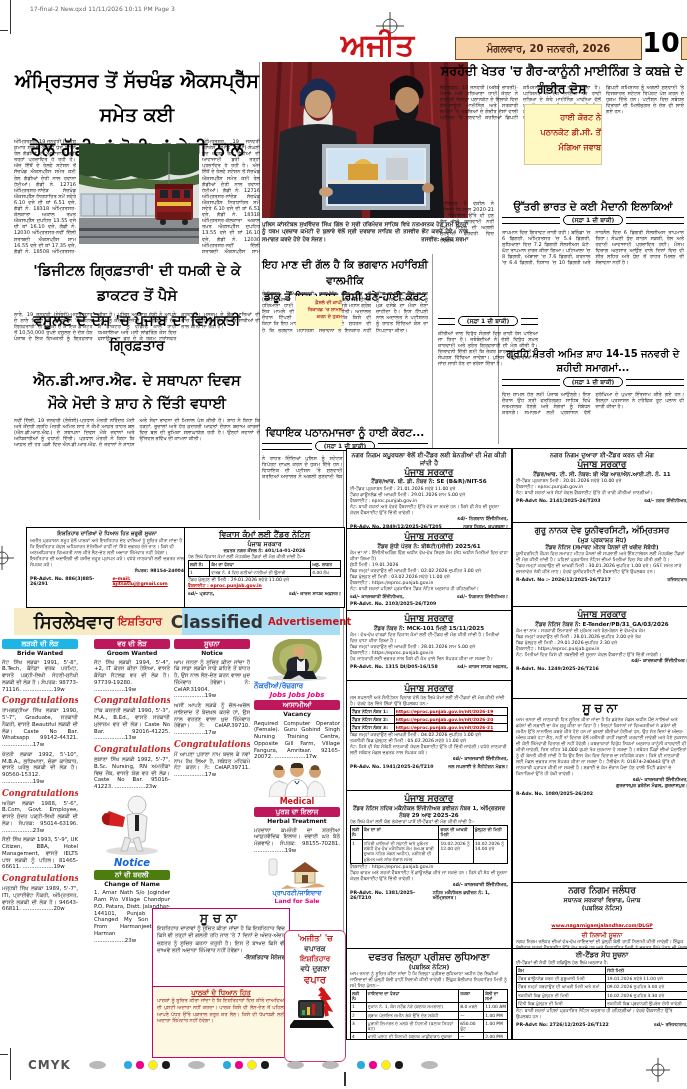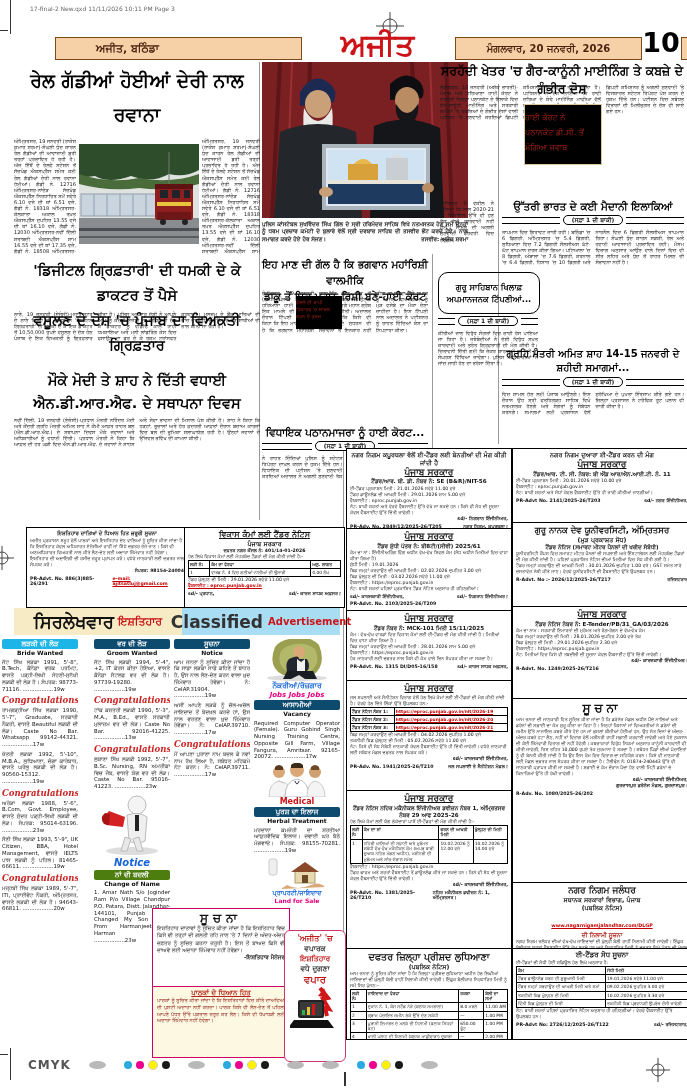--- a/index.html
+++ b/index.html
@@ -17,24 +17,24 @@
   .nbox{border:1px solid #000;background:#fff;padding:2px 3px;overflow:hidden}
   .torg{text-align:center;font-weight:bold;font-size:9px;text-decoration:underline;line-height:1.3}
   .ttop{text-align:center;font-weight:bold;font-size:6.3px;line-height:1.25}
   .tref{text-align:center;font-weight:bold;font-size:5.6px;line-height:1.3}
   .tl{font-size:4.6px;line-height:1.3;color:#111;text-align:left}
   .prrow{display:flex;justify-content:space-between;font-size:4.7px;font-weight:bold;margin-top:2px;gap:4px}
   .sd{text-align:right;font-size:4.8px;font-weight:bold;line-height:1.25}
   .link{color:#c40000;text-decoration:underline;font-weight:bold}
   table.tt{width:100%;border-collapse:collapse;font-size:4.4px;line-height:1.2}
   .tt td,.tt th{border:0.6px solid #000;padding:1px;text-align:left;vertical-align:top}
-  .cream{background:#000000;color:#b3261e;font-weight:normal;text-align:left}
+  .cream{background:#fef9c3;color:#b3261e;font-weight:bold;text-align:right}
   .cat{color:#fff;font-weight:bold;font-size:7px;text-align:center;border-radius:2px;padding:1px 0;line-height:1.2}
   .caten{font-size:6px;font-weight:bold;text-align:center;color:#111;line-height:1.2;margin-bottom:2px}
-  .cyan{background:#1db4e8}.mag{background:#0c4a6e}.grn{background:#4d7c0f}
+  .cyan{background:#1db4e8}.mag{background:#be185d}.grn{background:#4d7c0f}
   .c-ad{font-size:5.4px;line-height:1.25;text-align:justify;color:#131313;margin-bottom:3px}
   .c-cong{color:#cc2222;font-family:"DejaVu Serif",serif;font-style:italic;font-weight:bold;
           font-size:8.5px;text-align:center;margin:2px 0}
   .banY{background:#f6ebc4;display:flex;align-items:center;justify-content:center;gap:4px}
   .banB{background:#a9ddf4;display:flex;align-items:center;justify-content:center;gap:5px}
   .dotrow{display:flex;gap:4px;align-items:center}
   .dot{width:8px;height:8px;border-radius:50%}
   .ell{width:17px;height:8px;border-radius:50%;background:#b9b9b9}
   .regmark{stroke:#444;fill:none;stroke-width:1}
   .peach{background:#f6d0a6;border:0.6px solid #7a4a1a}
@@ -63,38 +63,36 @@
       <line x1="0" y1="12" x2="24" y2="12" class="regmark"></line>
   </svg>
   <svg class="abs" style="left:646px;top:1058px" width="24" height="24">
     <circle cx="12" cy="12" r="6" class="regmark"></circle>
       <line x1="12" y1="0" x2="12" y2="24" class="regmark"></line>
       <line x1="0" y1="12" x2="24" y2="12" class="regmark"></line>
   </svg>
   <div class="abs" style="left:10px;top:1048px;width:1px;height:32px;background:#333"></div>
   <div class="abs" style="left:0;top:1054px;width:8px;height:1px;background:#333"></div>
 
-  <div class="abs peach" style="left:55px;top:37px;width:245px;height:21px;display:flex;align-items:center">
-    <span style="font-size:11px;font-weight:bold;color:#4a2410;padding-left:40px">ਅਜੀਤ, ਬਠਿੰਡਾ</span>
-  </div>
   <div class="abs" style="left:300px;top:28px;width:155px;height:34px;text-align:center;font-size:30px;font-weight:bold;color:#cc1418;line-height:34px">ਅਜੀਤ</div>
   <div class="abs peach" style="left:455px;top:37px;width:185px;height:21px;display:flex;align-items:center;justify-content:center">
     <span style="font-size:10px;font-weight:bold;color:#4a2410">ਮੰਗਲਵਾਰ, 20 ਜਨਵਰੀ, 2026</span>
   </div>
   <div class="abs" style="left:641px;top:27px;width:40px;height:32px;text-align:center;font-size:27px;font-weight:bold;color:#000;line-height:32px">10</div>
   <div class="abs peach" style="left:681px;top:37px;width:6px;height:21px"></div>
 
   <div class="abs rule" style="left:259px;top:62px;width:1px;height:458px"></div>
   <div class="abs rule" style="left:436px;top:62px;width:1px;height:134px"></div>
   <div class="abs rule" style="left:498px;top:84px;width:1px;height:360px"></div>
   <div class="abs rule" style="left:432px;top:254px;width:1px;height:266px"></div>
   <div class="abs rule" style="left:343px;top:448px;width:1px;height:586px"></div>
   <div class="abs rule" style="left:509px;top:448px;width:1px;height:586px"></div>
 
   <div class="abs hd" style="left:14px;top:63px;width:246px;font-size:19px;line-height:34px">
+    <div>ਅੰਮ੍ਰਿਤਸਰ ਤੋਂ ਸੱਚਖੰਡ ਐਕਸਪ੍ਰੈੱਸ ਸਮੇਤ ਕਈ</div>
     <div>ਰੇਲ ਗੱਡੀਆਂ ਹੋਈਆਂ ਦੇਰੀ ਨਾਲ ਰਵਾਨਾ</div>
   </div>
   <div class="abs" style="left:14px;top:138px;width:246px;height:116px;display:flex;gap:3px">
     <div class="bd" style="width:62px;height:116px">ਅੰਮ੍ਰਿਤਸਰ, 19 ਜਨਵਰੀ (ਰਾਕੇਸ਼ ਕੁਮਾਰ ਸ਼ਰਮਾ)-ਸੰਘਣੀ ਧੁੰਦ ਕਾਰਨ ਰੇਲ ਗੱਡੀਆਂ ਦੀ ਆਵਾਜਾਈ ਬੁਰੀ ਤਰ੍ਹਾਂ ਪ੍ਰਭਾਵਿਤ ਹੋ ਰਹੀ ਹੈ। ਅੱਜ ਇੱਥੋਂ ਦੇ ਰੇਲਵੇ ਸਟੇਸ਼ਨ ਤੋਂ ਸੱਚਖੰਡ ਐਕਸਪ੍ਰੈੱਸ ਸਮੇਤ ਕਈ ਰੇਲ ਗੱਡੀਆਂ ਦੇਰੀ ਨਾਲ ਰਵਾਨਾ ਹੋਈਆਂ। ਗੱਡੀ ਨੰ. 12716 ਅੰਮ੍ਰਿਤਸਰ-ਨਾਂਦੇੜ ਸੱਚਖੰਡ ਐਕਸਪ੍ਰੈੱਸ ਨਿਰਧਾਰਿਤ ਸਮੇਂ ਸਵੇਰੇ 6.10 ਵਜੇ ਦੀ ਥਾਂ 6.51 ਵਜੇ, ਗੱਡੀ ਨੰ. 18318 ਅੰਮ੍ਰਿਤਸਰ-ਕੋਲਕਾਤਾ ਅਕਾਲ ਤਖ਼ਤ ਐਕਸਪ੍ਰੈੱਸ ਦੁਪਹਿਰ 13.55 ਵਜੇ ਦੀ ਥਾਂ 16.10 ਵਜੇ, ਗੱਡੀ ਨੰ. 12030 ਅੰਮ੍ਰਿਤਸਰ-ਨਵੀਂ ਦਿੱਲੀ ਸ਼ਤਾਬਦੀ ਐਕਸਪ੍ਰੈੱਸ ਸ਼ਾਮ 16.55 ਵਜੇ ਦੀ ਥਾਂ 17.35 ਵਜੇ, ਗੱਡੀ ਨੰ. 18508 ਅੰਮ੍ਰਿਤਸਰ-ਵਿਸ਼ਾਖਾਪਟਨਮ ਹੀਰਾਕੁੰਡ ਐਕਸਪ੍ਰੈੱਸ ਰਾਤ 8.55 ਵਜੇ ਦੀ ਥਾਂ 9.51 ਵਜੇ ਅਤੇ ਗੱਡੀ ਨੰ. 11058 ਅੰਮ੍ਰਿਤਸਰ-ਮੁੰਬਈ ਐਕਸਪ੍ਰੈੱਸ ਕਰੀਬ ਸਾਢੇ ਤਿੰਨ ਘੰਟੇ ਦੀ ਦੇਰੀ ਨਾਲ ਰਵਾਨਾ ਹੋਈ। ਯਾਤਰੀਆਂ ਨੂੰ ਠੰਢ ਵਿਚ ਪਲੇਟਫਾਰਮਾਂ 'ਤੇ ਉਡੀਕ ਕਰਨੀ ਪਈ।</div>
     <svg width="120" height="100" viewBox="0 0 120 100" style="flex:0 0 120px;margin-top:6px">
       <rect width="120" height="100" fill="#dfe3df"></rect>
       <path d="M0,0 h120 v26 q-14,8 -30,4 q-18,10 -38,2 q-22,8 -36,0 L0,34 Z" fill="#2e4d2a"></path>
       <path d="M0,30 q30,10 60,4 q32,6 60,-4 v10 q-30,8 -60,4 q-30,4 -60,-4 Z" fill="#4a6b3a"></path>
       <rect y="74" width="120" height="26" fill="#8a8d90"></rect>
       <rect y="84" width="120" height="3" fill="#4b4e52"></rect>
@@ -123,22 +121,22 @@
     <div class="bd" style="width:58px;height:116px">ਅੰਮ੍ਰਿਤਸਰ, 19 ਜਨਵਰੀ (ਰਾਕੇਸ਼ ਕੁਮਾਰ ਸ਼ਰਮਾ)-ਸੰਘਣੀ ਧੁੰਦ ਕਾਰਨ ਰੇਲ ਗੱਡੀਆਂ ਦੀ ਆਵਾਜਾਈ ਬੁਰੀ ਤਰ੍ਹਾਂ ਪ੍ਰਭਾਵਿਤ ਹੋ ਰਹੀ ਹੈ। ਅੱਜ ਇੱਥੋਂ ਦੇ ਰੇਲਵੇ ਸਟੇਸ਼ਨ ਤੋਂ ਸੱਚਖੰਡ ਐਕਸਪ੍ਰੈੱਸ ਸਮੇਤ ਕਈ ਰੇਲ ਗੱਡੀਆਂ ਦੇਰੀ ਨਾਲ ਰਵਾਨਾ ਹੋਈਆਂ। ਗੱਡੀ ਨੰ. 12716 ਅੰਮ੍ਰਿਤਸਰ-ਨਾਂਦੇੜ ਸੱਚਖੰਡ ਐਕਸਪ੍ਰੈੱਸ ਨਿਰਧਾਰਿਤ ਸਮੇਂ ਸਵੇਰੇ 6.10 ਵਜੇ ਦੀ ਥਾਂ 6.51 ਵਜੇ, ਗੱਡੀ ਨੰ. 18318 ਅੰਮ੍ਰਿਤਸਰ-ਕੋਲਕਾਤਾ ਅਕਾਲ ਤਖ਼ਤ ਐਕਸਪ੍ਰੈੱਸ ਦੁਪਹਿਰ 13.55 ਵਜੇ ਦੀ ਥਾਂ 16.10 ਵਜੇ, ਗੱਡੀ ਨੰ. 12030 ਅੰਮ੍ਰਿਤਸਰ-ਨਵੀਂ ਦਿੱਲੀ ਸ਼ਤਾਬਦੀ ਐਕਸਪ੍ਰੈੱਸ ਸ਼ਾਮ 16.55 ਵਜੇ ਦੀ ਥਾਂ 17.35 ਵਜੇ, ਗੱਡੀ ਨੰ. 18508 ਅੰਮ੍ਰਿਤਸਰ-ਵਿਸ਼ਾਖਾਪਟਨਮ ਹੀਰਾਕੁੰਡ ਐਕਸਪ੍ਰੈੱਸ ਰਾਤ 8.55 ਵਜੇ ਦੀ ਥਾਂ 9.51 ਵਜੇ ਅਤੇ ਗੱਡੀ ਨੰ. 11058 ਅੰਮ੍ਰਿਤਸਰ-ਮੁੰਬਈ ਐਕਸਪ੍ਰੈੱਸ ਕਰੀਬ ਸਾਢੇ ਤਿੰਨ ਘੰਟੇ ਦੀ ਦੇਰੀ ਨਾਲ ਰਵਾਨਾ ਹੋਈ। ਯਾਤਰੀਆਂ ਨੂੰ ਠੰਢ ਵਿਚ ਪਲੇਟਫਾਰਮਾਂ 'ਤੇ ਉਡੀਕ ਕਰਨੀ ਪਈ।</div>
   </div>
 
   <div class="abs hd" style="left:14px;top:258px;width:246px;font-size:14.5px;line-height:25px">
     <div>'ਡਿਜੀਟਲ ਗ੍ਰਿਫ਼ਤਾਰੀ' ਦੀ ਧਮਕੀ ਦੇ ਕੇ ਡਾਕਟਰ ਤੋਂ ਪੈਸੇ</div>
     <div>ਵਸੂਲਣ ਦੇ ਦੋਸ਼ 'ਚ ਪੰਜਾਬ ਦਾ ਵਿਅਕਤੀ ਗ੍ਰਿਫ਼ਤਾਰ</div>
   </div>
   <div class="abs bd c3" style="left:14px;top:311px;width:246px;height:54px">ਠਾਣੇ, 19 ਜਨਵਰੀ (ਏਜੰਸੀ)-ਮਹਾਰਾਸ਼ਟਰ ਦੇ ਠਾਣੇ ਜ਼ਿਲ੍ਹੇ ਦੀ ਪੁਲਿਸ ਨੇ 'ਡਿਜੀਟਲ ਗ੍ਰਿਫ਼ਤਾਰੀ' ਦੀ ਧਮਕੀ ਦੇ ਕੇ ਇਕ ਡਾਕਟਰ ਤੋਂ 10,50,000 ਰੁਪਏ ਵਸੂਲਣ ਦੇ ਦੋਸ਼ ਹੇਠ ਪੰਜਾਬ ਦੇ ਇਕ ਵਿਅਕਤੀ ਨੂੰ ਗ੍ਰਿਫ਼ਤਾਰ ਕੀਤਾ ਹੈ। ਪੁਲਿਸ ਅਨੁਸਾਰ ਦੋਸ਼ੀ ਨੇ ਆਪਣੇ ਆਪ ਨੂੰ ਕੇਂਦਰੀ ਏਜੰਸੀ ਦਾ ਅਧਿਕਾਰੀ ਦੱਸ ਕੇ ਡਾਕਟਰ ਨੂੰ ਵੀਡੀਓ ਕਾਲ ਰਾਹੀਂ ਧਮਕਾਇਆ ਅਤੇ ਮਨੀ ਲਾਂਡਰਿੰਗ ਕੇਸ ਵਿਚ ਫਸਾਉਣ ਦਾ ਡਰ ਦੇ ਕੇ ਰਕਮ ਟਰਾਂਸਫਰ ਕਰਵਾਈ। ਮੁਲਜ਼ਮ ਦੇ ਬੈਂਕ ਖਾਤਿਆਂ ਦੀ ਜਾਂਚ ਜਾਰੀ ਹੈ ਅਤੇ ਉਸ ਦੇ ਹੋਰ ਸਾਥੀਆਂ ਦੀ ਭਾਲ ਕੀਤੀ ਜਾ ਰਹੀ ਹੈ।</div>
 
   <div class="abs hd" style="left:14px;top:369px;width:246px;font-size:14.5px;line-height:23px">
+    <div>ਐਨ.ਡੀ.ਆਰ.ਐਫ. ਦੇ ਸਥਾਪਨਾ ਦਿਵਸ</div>
     <div>ਮੌਕੇ ਮੋਦੀ ਤੇ ਸ਼ਾਹ ਨੇ ਦਿੱਤੀ ਵਧਾਈ</div>
-    <div>ਐਨ.ਡੀ.ਆਰ.ਐਫ. ਦੇ ਸਥਾਪਨਾ ਦਿਵਸ</div>
   </div>
   <div class="abs bd c2" style="left:14px;top:417px;width:246px;height:106px">ਨਵੀਂ ਦਿੱਲੀ, 19 ਜਨਵਰੀ (ਏਜੰਸੀ)-ਪ੍ਰਧਾਨ ਮੰਤਰੀ ਨਰਿੰਦਰ ਮੋਦੀ ਅਤੇ ਕੇਂਦਰੀ ਗ੍ਰਹਿ ਮੰਤਰੀ ਅਮਿਤ ਸ਼ਾਹ ਨੇ ਕੌਮੀ ਆਫ਼ਤ ਰਾਹਤ ਬਲ (ਐਨ.ਡੀ.ਆਰ.ਐਫ.) ਦੇ ਸਥਾਪਨਾ ਦਿਵਸ ਮੌਕੇ ਜਵਾਨਾਂ ਅਤੇ ਅਧਿਕਾਰੀਆਂ ਨੂੰ ਵਧਾਈ ਦਿੱਤੀ। ਪ੍ਰਧਾਨ ਮੰਤਰੀ ਨੇ ਕਿਹਾ ਕਿ ਆਫ਼ਤ ਦੀ ਹਰ ਘੜੀ ਵਿਚ ਐਨ.ਡੀ.ਆਰ.ਐਫ. ਦੇ ਜਵਾਨਾਂ ਨੇ ਸਾਹਸ ਅਤੇ ਸੇਵਾ ਭਾਵਨਾ ਦੀ ਮਿਸਾਲ ਪੇਸ਼ ਕੀਤੀ ਹੈ। ਸ਼ਾਹ ਨੇ ਕਿਹਾ ਕਿ ਹੜ੍ਹਾਂ, ਭੂਚਾਲਾਂ ਅਤੇ ਹੋਰ ਕੁਦਰਤੀ ਆਫ਼ਤਾਂ ਦੌਰਾਨ ਬਚਾਅ ਕਾਰਜਾਂ ਵਿਚ ਬਲ ਦੀ ਭੂਮਿਕਾ ਸ਼ਲਾਘਾਯੋਗ ਰਹੀ ਹੈ। ਉਨ੍ਹਾਂ ਜਵਾਨਾਂ ਦੇ ਉੱਜਵਲ ਭਵਿੱਖ ਦੀ ਕਾਮਨਾ ਕੀਤੀ।</div>
 
   <svg class="abs" style="left:262px;top:62px" width="206" height="156" viewBox="0 0 206 156">
     <rect width="206" height="156" fill="#7a1f22"></rect>
     <g stroke="#5d1518" stroke-width="4">
       <line x1="18" y1="0" x2="10" y2="156"></line>
         <line x1="48" y1="0" x2="44" y2="156"></line>
         <line x1="150" y1="0" x2="156" y2="156"></line>
         <line x1="184" y1="0" x2="190" y2="156"></line>
@@ -181,24 +179,20 @@
     <div>ਇਹ ਮਾਣ ਦੀ ਗੱਲ ਹੈ ਕਿ ਭਗਵਾਨ ਮਹਾਂਰਿਸ਼ੀ ਵਾਲਮੀਕਿ</div>
     <div>ਡਾਕੂ ਤੋਂ ਇਕ ਮਹਾਨ ਰਿਸ਼ੀ ਬਣੇ-ਹਾਈ ਕੋਰਟ</div>
   </div>
   <div class="abs bd c3" style="left:262px;top:290px;width:166px;height:130px">ਚੰਡੀਗੜ੍ਹ, 19 ਜਨਵਰੀ (ਏਜੰਸੀ)-ਪੰਜਾਬ ਅਤੇ ਹਰਿਆਣਾ ਹਾਈ ਕੋਰਟ ਨੇ ਇਕ ਮਾਮਲੇ ਦੀ ਸੁਣਵਾਈ ਦੌਰਾਨ ਟਿੱਪਣੀ ਕਰਦਿਆਂ ਕਿਹਾ ਕਿ ਇਹ ਮਾਣ ਦੀ ਗੱਲ ਹੈ ਕਿ ਭਗਵਾਨ ਮਹਾਂਰਿਸ਼ੀ ਵਾਲਮੀਕਿ ਇਕ ਡਾਕੂ ਤੋਂ ਮਹਾਨ ਰਿਸ਼ੀ ਬਣੇ ਅਤੇ ਉਨ੍ਹਾਂ ਰਾਮਾਇਣ ਵਰਗੇ ਮਹਾਨ ਗ੍ਰੰਥ ਦੀ ਰਚਨਾ ਕੀਤੀ। ਅਦਾਲਤ ਨੇ ਕਿਹਾ ਕਿ ਕਿਸੇ ਵੀ ਵਿਅਕਤੀ ਦੇ ਸੁਧਰਨ ਦੀ ਸੰਭਾਵਨਾ ਤੋਂ ਇਨਕਾਰ ਨਹੀਂ ਕੀਤਾ ਜਾ ਸਕਦਾ ਅਤੇ ਸਮਾਜ ਨੂੰ ਅਜਿਹੇ ਵਿਅਕਤੀਆਂ ਨੂੰ ਮੁੜ ਵਸੇਬੇ ਦਾ ਮੌਕਾ ਦੇਣਾ ਚਾਹੀਦਾ ਹੈ। ਇਸ ਟਿੱਪਣੀ ਨਾਲ ਅਦਾਲਤ ਨੇ ਪਟੀਸ਼ਨਰ ਨੂੰ ਰਾਹਤ ਦਿੰਦਿਆਂ ਕੇਸ ਦਾ ਨਿਪਟਾਰਾ ਕੀਤਾ।</div>
   <div class="abs cream" style="left:296px;top:296px;width:46px;height:30px;font-size:4.8px;line-height:1.5;padding-top:3px">
     <div>ਫ਼ੈਸਲੇ ਦੀ ਕਾਪੀ</div>
     <div>ਰਿਕਾਰਡ 'ਚ ਸ਼ਾਮਲ</div>
     <div>ਕਰਨ ਦੇ ਹੁਕਮ</div>
   </div>
 
-  <div class="abs" style="left:438px;top:272px;width:100px;height:40px;border:1.6px solid #000;border-radius:10px;display:flex;flex-direction:column;justify-content:center">
-    <div class="hd" style="font-size:8.3px;line-height:12px">ਗੁਰੂ ਸਾਹਿਬਾਨ ਖਿਲਾਫ਼</div>
-    <div class="hd" style="font-size:8.3px;line-height:12px">ਅਪਮਾਨਜਨਕ ਟਿੱਪਣੀਆਂ...</div>
-  </div>
   <div class="abs pillrow" style="left:438px;top:316px;width:100px">
     <div class="dbl"></div>
     <div class="pill">(ਸਫ਼ਾ 1 ਦੀ ਬਾਕੀ)</div>
     <div class="dbl"></div>
   </div>
   <div class="abs bd" style="left:438px;top:330px;width:100px;height:188px">ਕੀਤੀਆਂ ਜਾਣ ਵਿਰੁੱਧ ਸੰਗਤਾਂ ਵਿਚ ਭਾਰੀ ਰੋਸ ਪਾਇਆ ਜਾ ਰਿਹਾ ਹੈ। ਜਥੇਬੰਦੀਆਂ ਨੇ ਦੋਸ਼ੀ ਵਿਰੁੱਧ ਸਖ਼ਤ ਕਾਰਵਾਈ ਅਤੇ ਤੁਰੰਤ ਗ੍ਰਿਫ਼ਤਾਰੀ ਦੀ ਮੰਗ ਕੀਤੀ ਹੈ। ਚਿਤਾਵਨੀ ਦਿੱਤੀ ਗਈ ਕਿ ਜੇਕਰ ਕਾਰਵਾਈ ਨਾ ਹੋਈ ਤਾਂ ਸੰਘਰਸ਼ ਵਿੱਢਿਆ ਜਾਵੇਗਾ। ਪੁਲਿਸ ਅਧਿਕਾਰੀਆਂ ਨੇ ਜਾਂਚ ਜਾਰੀ ਹੋਣ ਦਾ ਭਰੋਸਾ ਦਿੱਤਾ ਹੈ।</div>
 
   <div class="abs hd" style="left:262px;top:426px;width:166px;font-size:10.5px;line-height:13px">ਵਿਧਾਇਕ ਪਠਾਨਮਾਜਰਾ ਨੂੰ ਹਾਈ ਕੋਰਟ...</div>
   <div class="abs pillrow" style="left:262px;top:441px;width:166px">
     <div class="dbl"></div>
@@ -602,21 +596,21 @@
   <div class="abs" style="left:254px;top:639px;width:86px;height:264px;overflow:hidden">
     <svg width="80" height="42" viewBox="0 0 80 42" style="display:block;margin:0 auto">
       <ellipse cx="40" cy="39" rx="30" ry="3" fill="#ddd"></ellipse>
       <path d="M18,8 q-8,20 8,28 l30,0 q14,-10 6,-30 q-12,-12 -30,-6 q-10,2 -14,8 Z" fill="#9aa04f"></path>
       <path d="M24,12 q-5,14 6,20 l24,0 q10,-8 4,-22 q-10,-8 -24,-4 q-7,2 -10,6 Z" fill="#b3b96a"></path>
       <circle cx="42" cy="13" r="6" fill="#d9a876"></circle>
       <path d="M32,20 q10,-5 10,0 l8,0 q4,8 0,12 l-20,0 q-2,-8 2,-12 Z" fill="#23262e"></path>
       <path d="M40,20 l4,3 4,-3 0,12 -8,0 Z" fill="#f0f0f0"></path>
       <path d="M30,32 l26,0 4,8 -12,0 -6,-4 -8,4 -8,0 Z" fill="#1a1d24"></path>
     </svg>
-    <div style="text-align:center;font-size:7.5px;font-weight:bold;color:#1565d8">ਨੌਕਰੀਆਂ/ਰੋਜ਼ਗਾਰ</div>
+    <div style="font-size:7.5px;font-weight:bold;color:#1565d8">ਨੌਕਰੀਆਂ/ਰੋਜ਼ਗਾਰ</div>
     <div style="text-align:center;font-size:7px;font-weight:bold;color:#e6007e;font-style:italic">Jobs Jobs Jobs</div>
     <div class="cat mag" style="margin-top:1px">ਆਸਾਮੀਆਂ</div>
     <div class="caten">Vacancy</div>
     <div class="c-ad">Required Computer Operator (Female). Guru Gobind Singh Nursing Training Centre, Opposite Gill Farm, Village Fangura, Amritsar. 92165-20072. ..................17w</div>
     <svg width="80" height="34" viewBox="0 0 80 34" style="display:block;margin:0 auto">
       <circle cx="22" cy="9" r="6" fill="#d9a876"></circle>
         <path d="M18,4 q4,-4 8,0 l0,3 -8,0 Z" fill="#5a3b22"></path>
       <circle cx="40" cy="7" r="7" fill="#d9a876"></circle>
         <path d="M34,2 q6,-5 12,0 l0,3 -12,0 Z" fill="#3a2a18"></path>
       <circle cx="58" cy="9" r="6" fill="#cfa071"></circle>

